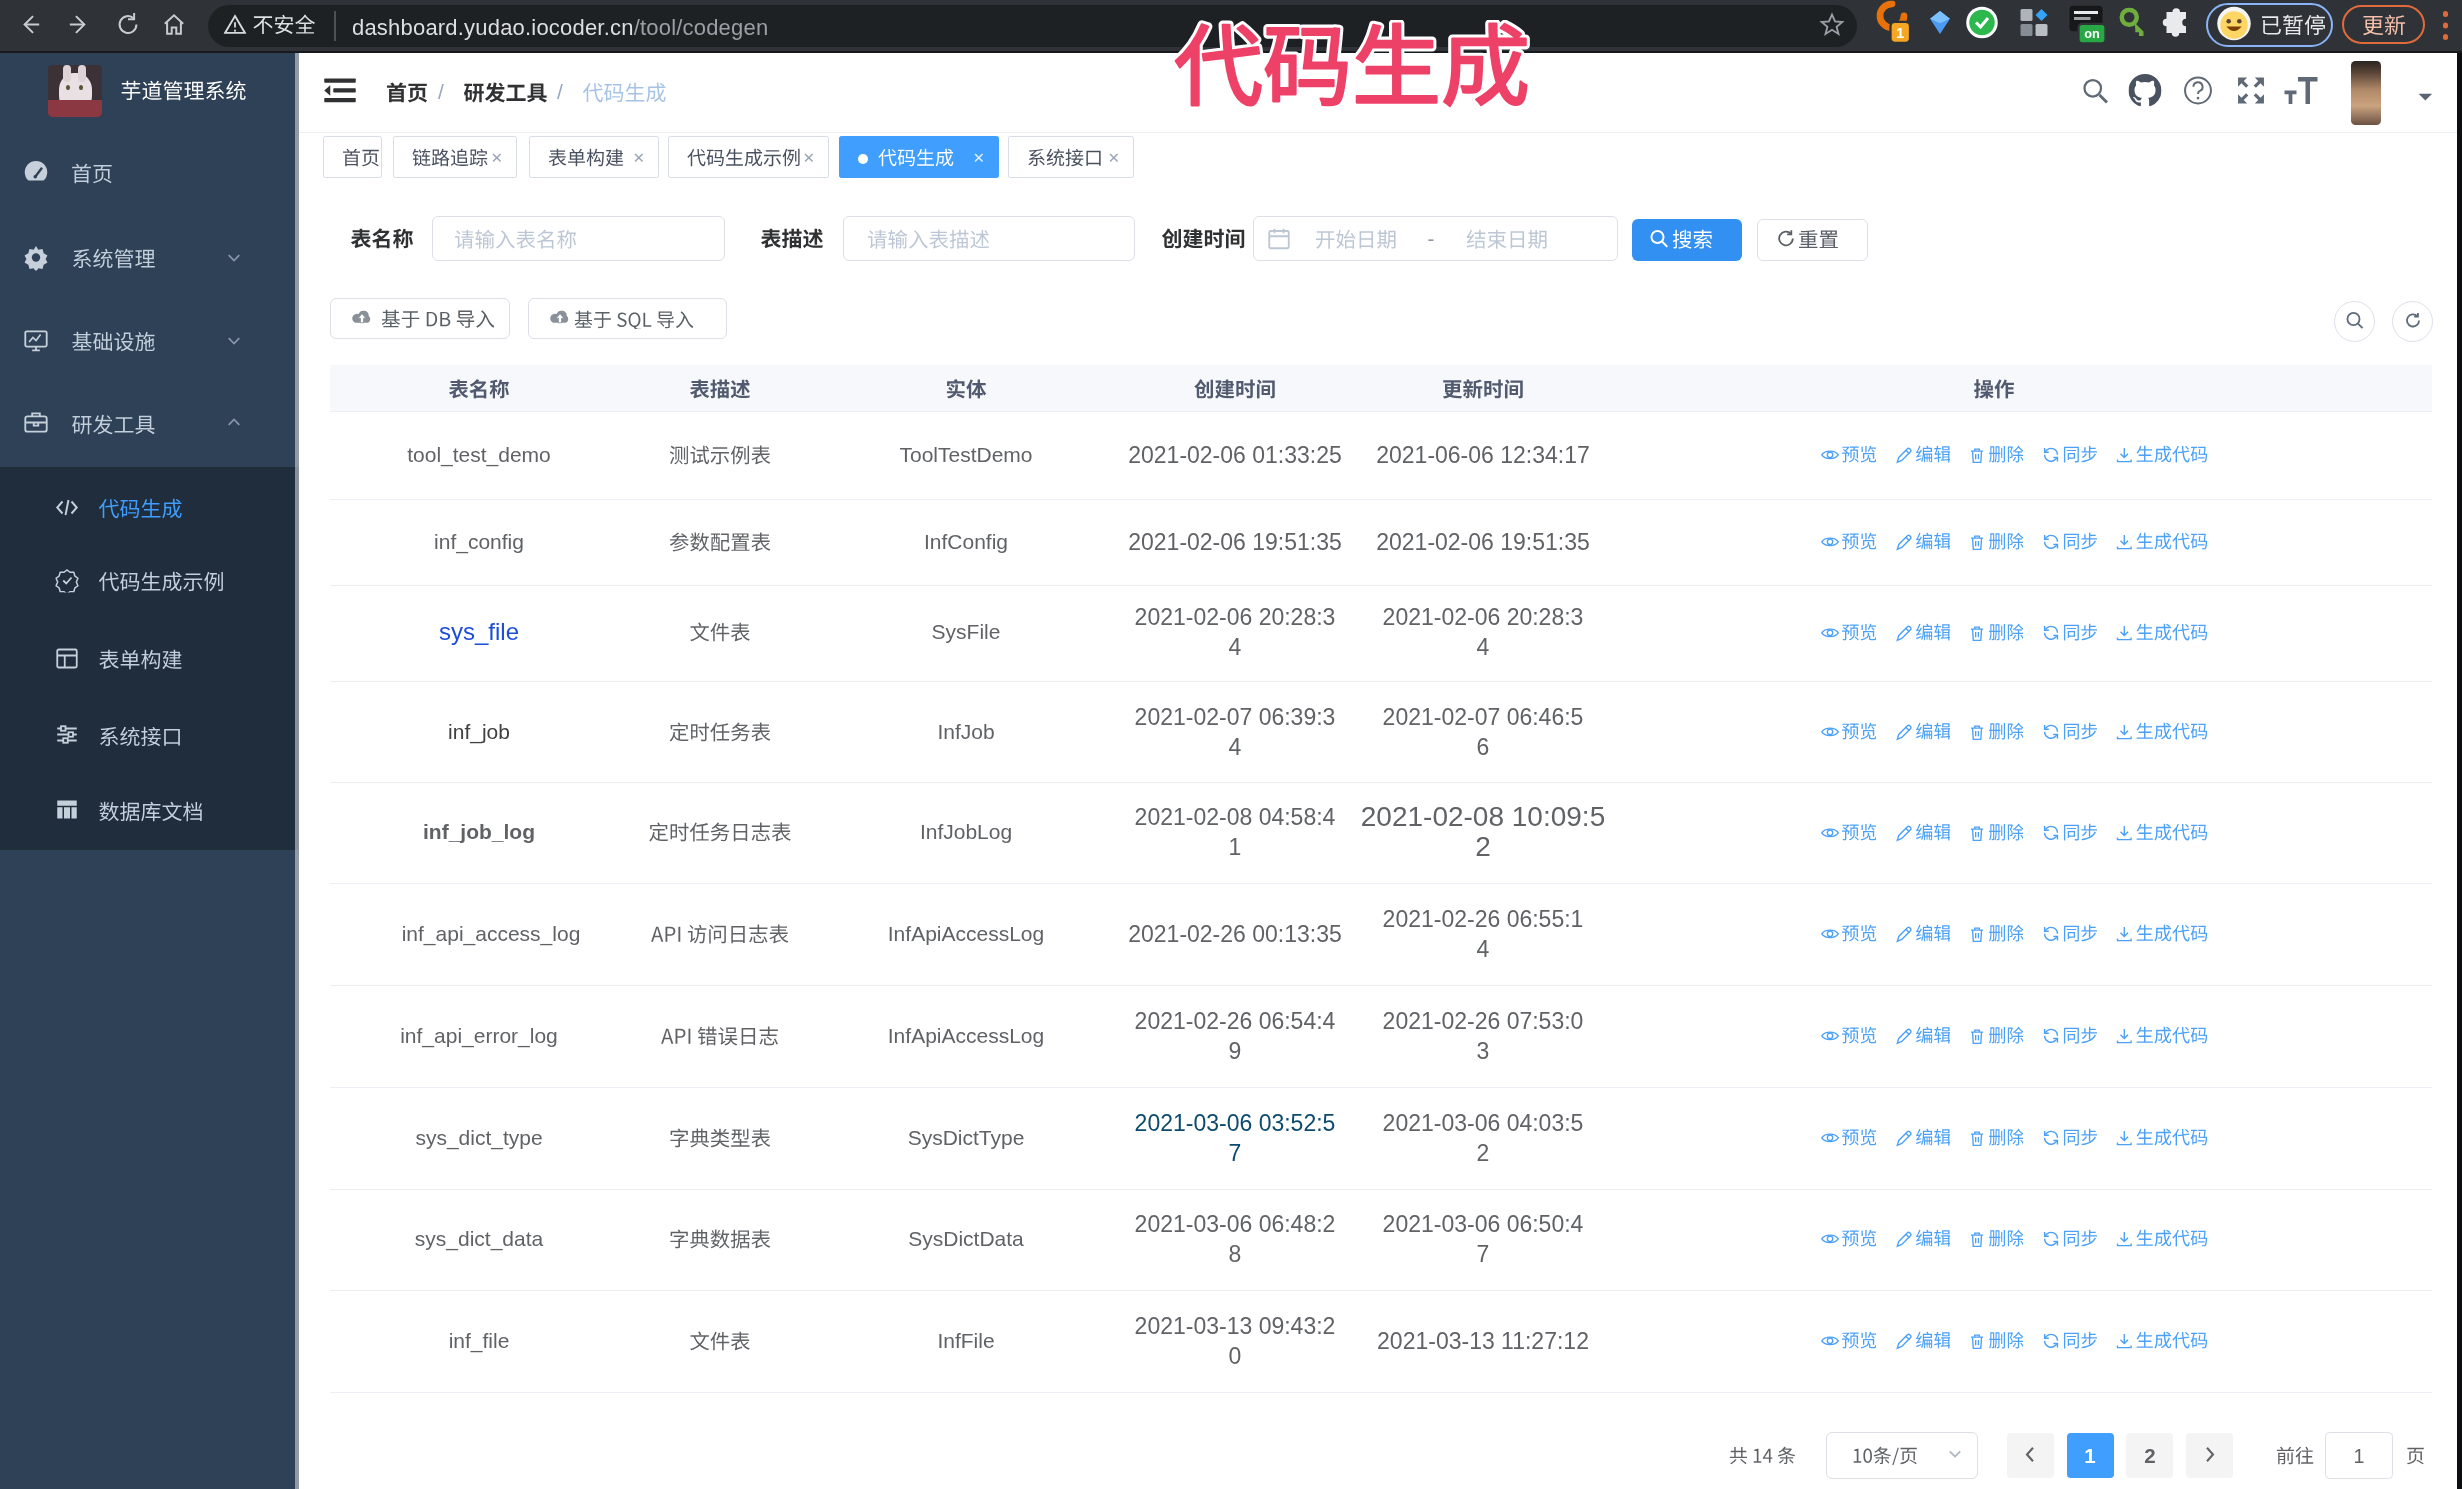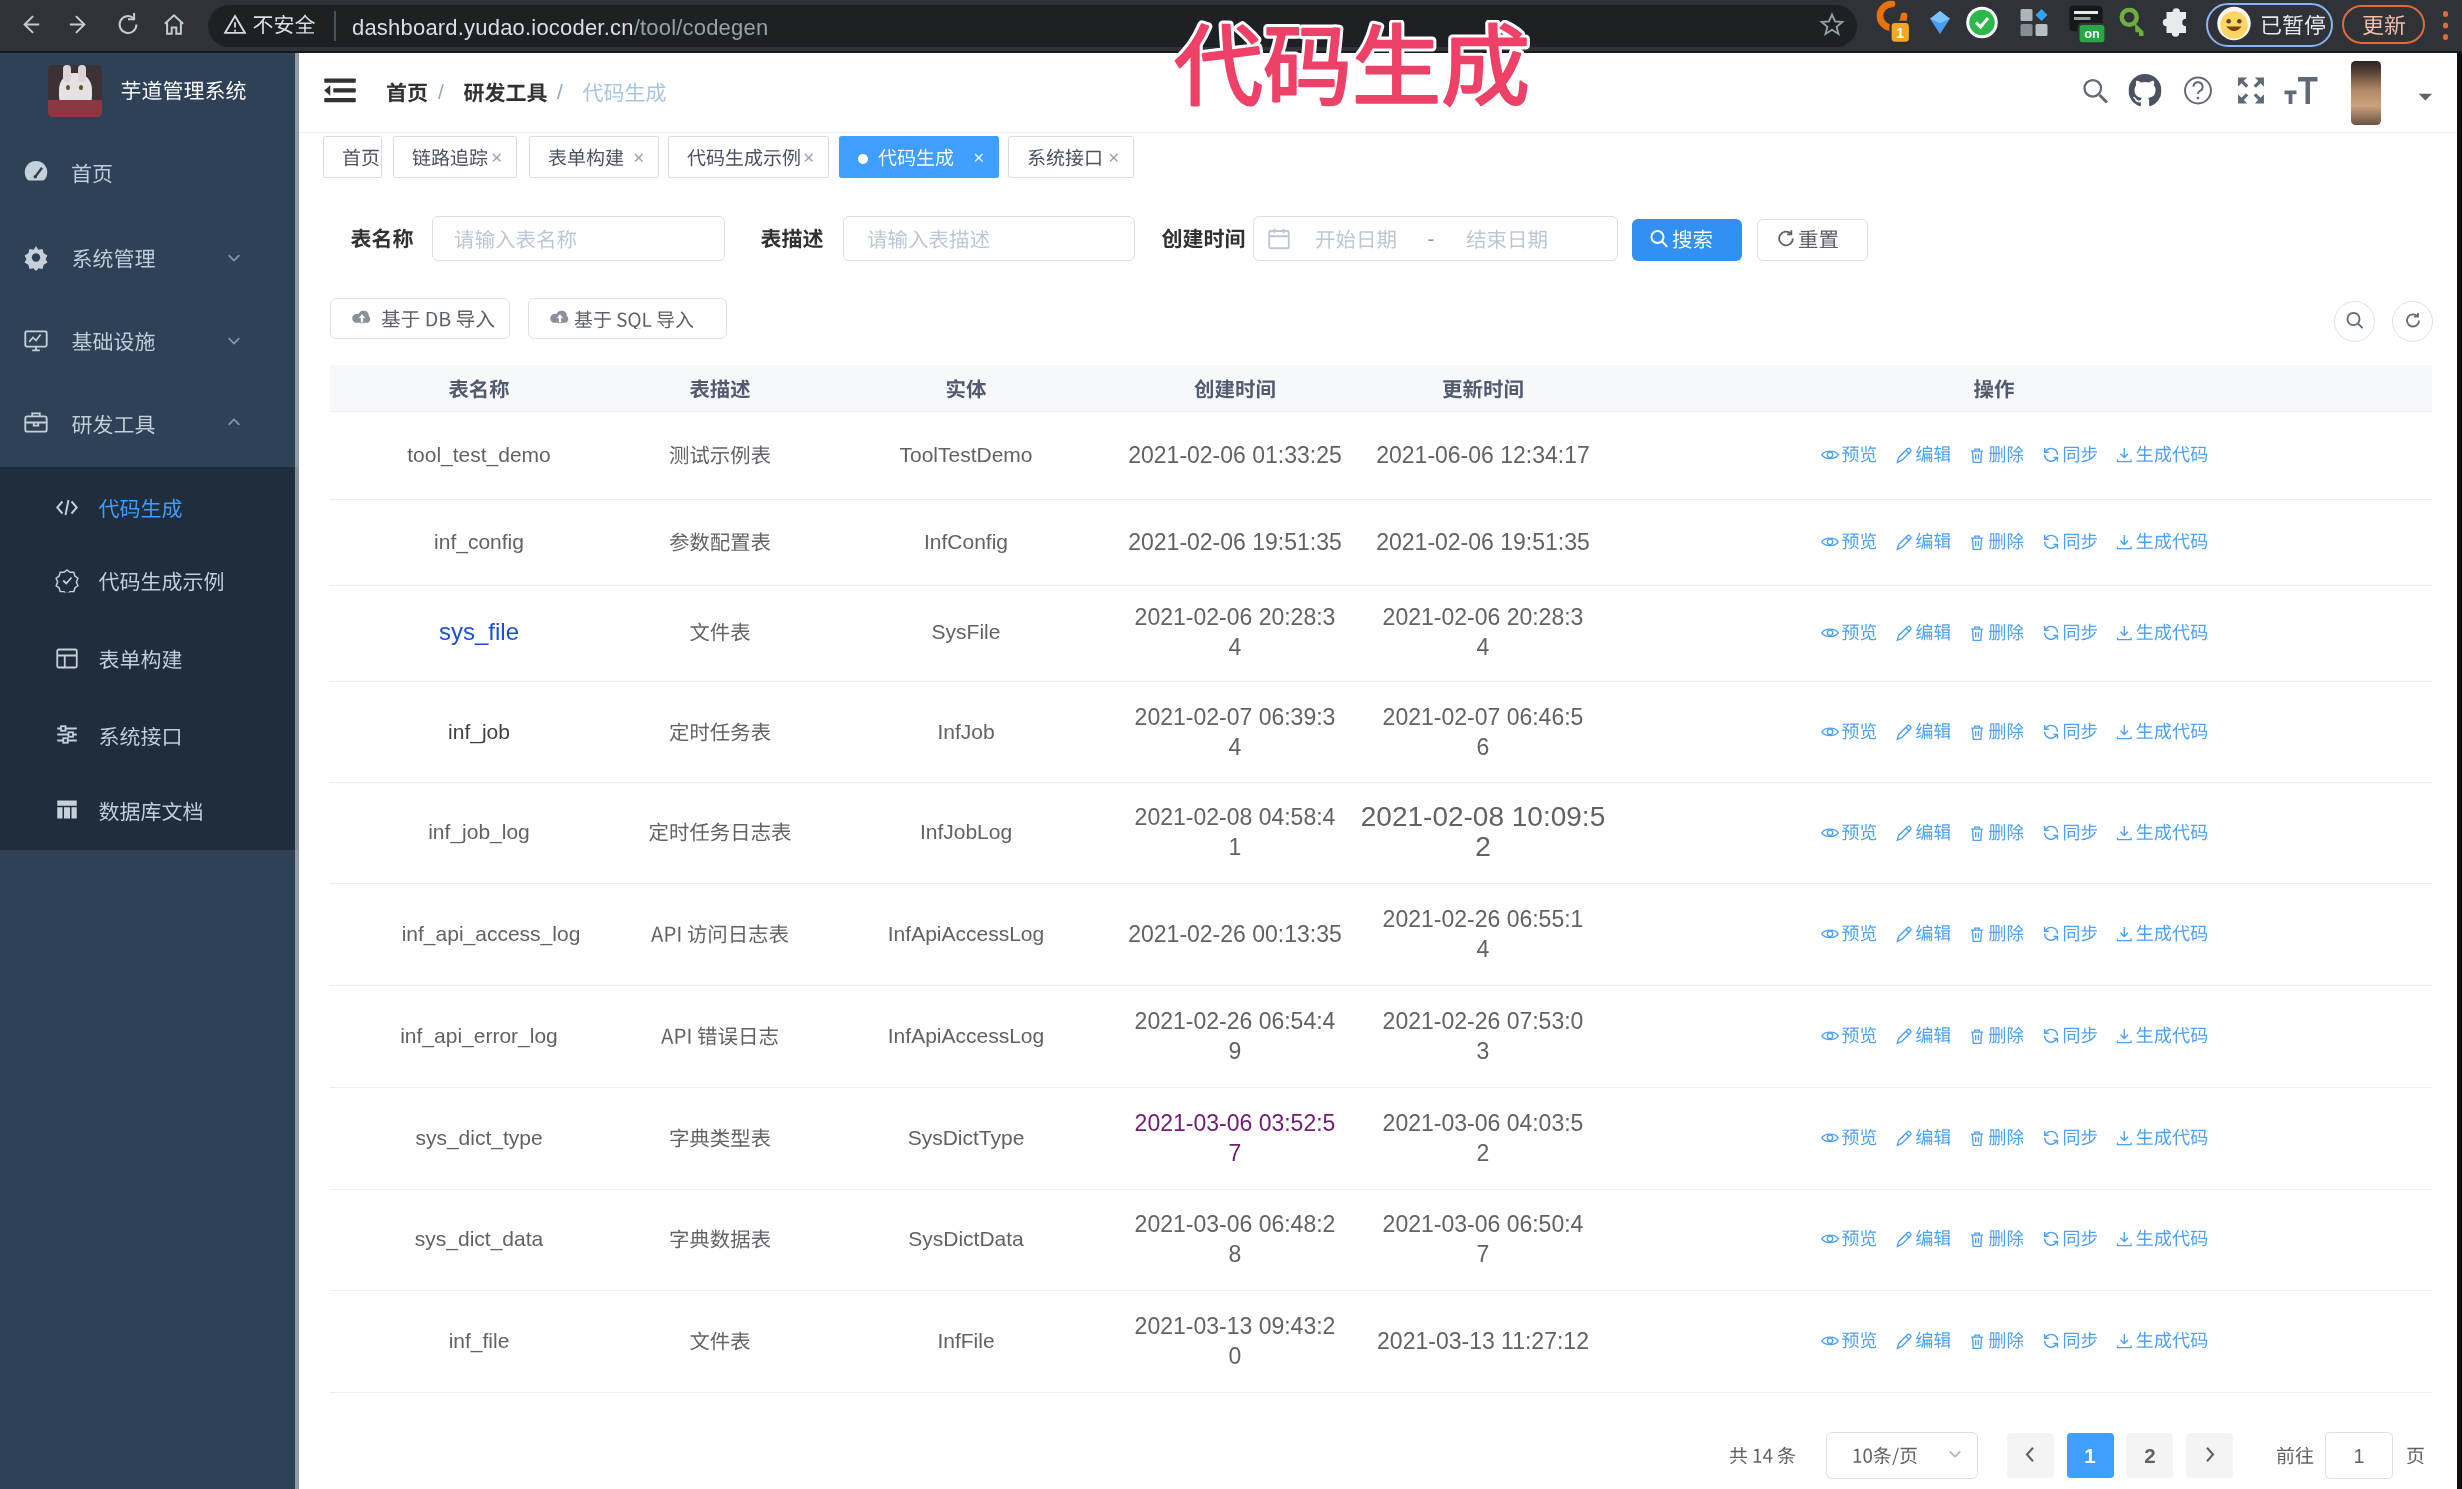--- a/index.html
+++ b/index.html
@@ -654,21 +654,21 @@
     <svg style="position:absolute;left:1638px;top:357px" width="55" height="19.7" viewBox="0 0 73 26">
       <use href="#a_del"></use>
     </svg>
     <svg style="position:absolute;left:1712px;top:357px" width="55" height="19.7" viewBox="0 0 73 26">
       <use href="#a_sync"></use>
     </svg>
     <svg style="position:absolute;left:1785px;top:357px" width="92" height="19.7" viewBox="0 0 121 26">
       <use href="#a_gen"></use>
     </svg>
     <div style="position:absolute;left:0;top:417px;width:2102px;height:0.8px;background:#ebeef5"></div>
-    <div style="position:absolute;left:149px;top:467px;transform:translate(-50%,-50%);white-space:nowrap;"><span style="font-size:21px;color:#606266">inf_job_log</span></div>
+    <div style="position:absolute;left:149px;top:467px;transform:translate(-50%,-50%);white-space:nowrap;font-weight:bold;"><span style="font-size:21px;color:#606266">inf_job_log</span></div>
     <div style="position:absolute;left:390px;top:467px;transform:translate(-50%,-50%);white-space:nowrap;">
       <svg class="tx" style="width:143px;height:20.5px;" viewBox="0 0 7000 1000" fill="#606266">
         <use href="#t39"></use>
       </svg>
     </div>
     <div style="position:absolute;left:636px;top:467px;transform:translate(-50%,-50%);white-space:nowrap;"><span style="font-size:21px;color:#606266">InfJobLog</span></div>
     <div style="position:absolute;left:905px;top:467px;transform:translate(-50%,-50%);white-space:nowrap;">
       <div style="font-size:23px;line-height:30px;color:#606266;text-align:center">2021-02-08 04:58:4<br>1</div>
     </div>
     <div style="position:absolute;left:1153px;top:467px;transform:translate(-50%,-50%);white-space:nowrap;">
@@ -747,21 +747,21 @@
     </svg>
     <div style="position:absolute;left:0;top:722px;width:2102px;height:0.8px;background:#ebeef5"></div>
     <div style="position:absolute;left:149px;top:773px;transform:translate(-50%,-50%);white-space:nowrap;"><span style="font-size:21px;color:#606266">sys_dict_type</span></div>
     <div style="position:absolute;left:390px;top:773px;transform:translate(-50%,-50%);white-space:nowrap;">
       <svg class="tx" style="width:102px;height:20.5px;" viewBox="0 0 5000 1000" fill="#606266">
         <use href="#t42"></use>
       </svg>
     </div>
     <div style="position:absolute;left:636px;top:773px;transform:translate(-50%,-50%);white-space:nowrap;"><span style="font-size:21px;color:#606266">SysDictType</span></div>
     <div style="position:absolute;left:905px;top:773px;transform:translate(-50%,-50%);white-space:nowrap;">
-      <div style="font-size:23px;line-height:30px;color:#701a75;text-align:center">2021-03-06 03:52:5<br>7</div>
+      <div style="font-size:23px;line-height:30px;color:#0c4a6e;text-align:center">2021-03-06 03:52:5<br>7</div>
     </div>
     <div style="position:absolute;left:1153px;top:773px;transform:translate(-50%,-50%);white-space:nowrap;">
       <div style="font-size:23px;line-height:30px;color:#606266;text-align:center">2021-03-06 04:03:5<br>2</div>
     </div>
     <svg style="position:absolute;left:1491px;top:763px" width="55" height="19.7" viewBox="0 0 73 26">
       <use href="#a_eye"></use>
     </svg>
     <svg style="position:absolute;left:1565px;top:763px" width="55" height="19.7" viewBox="0 0 73 26">
       <use href="#a_pen"></use>
     </svg>

